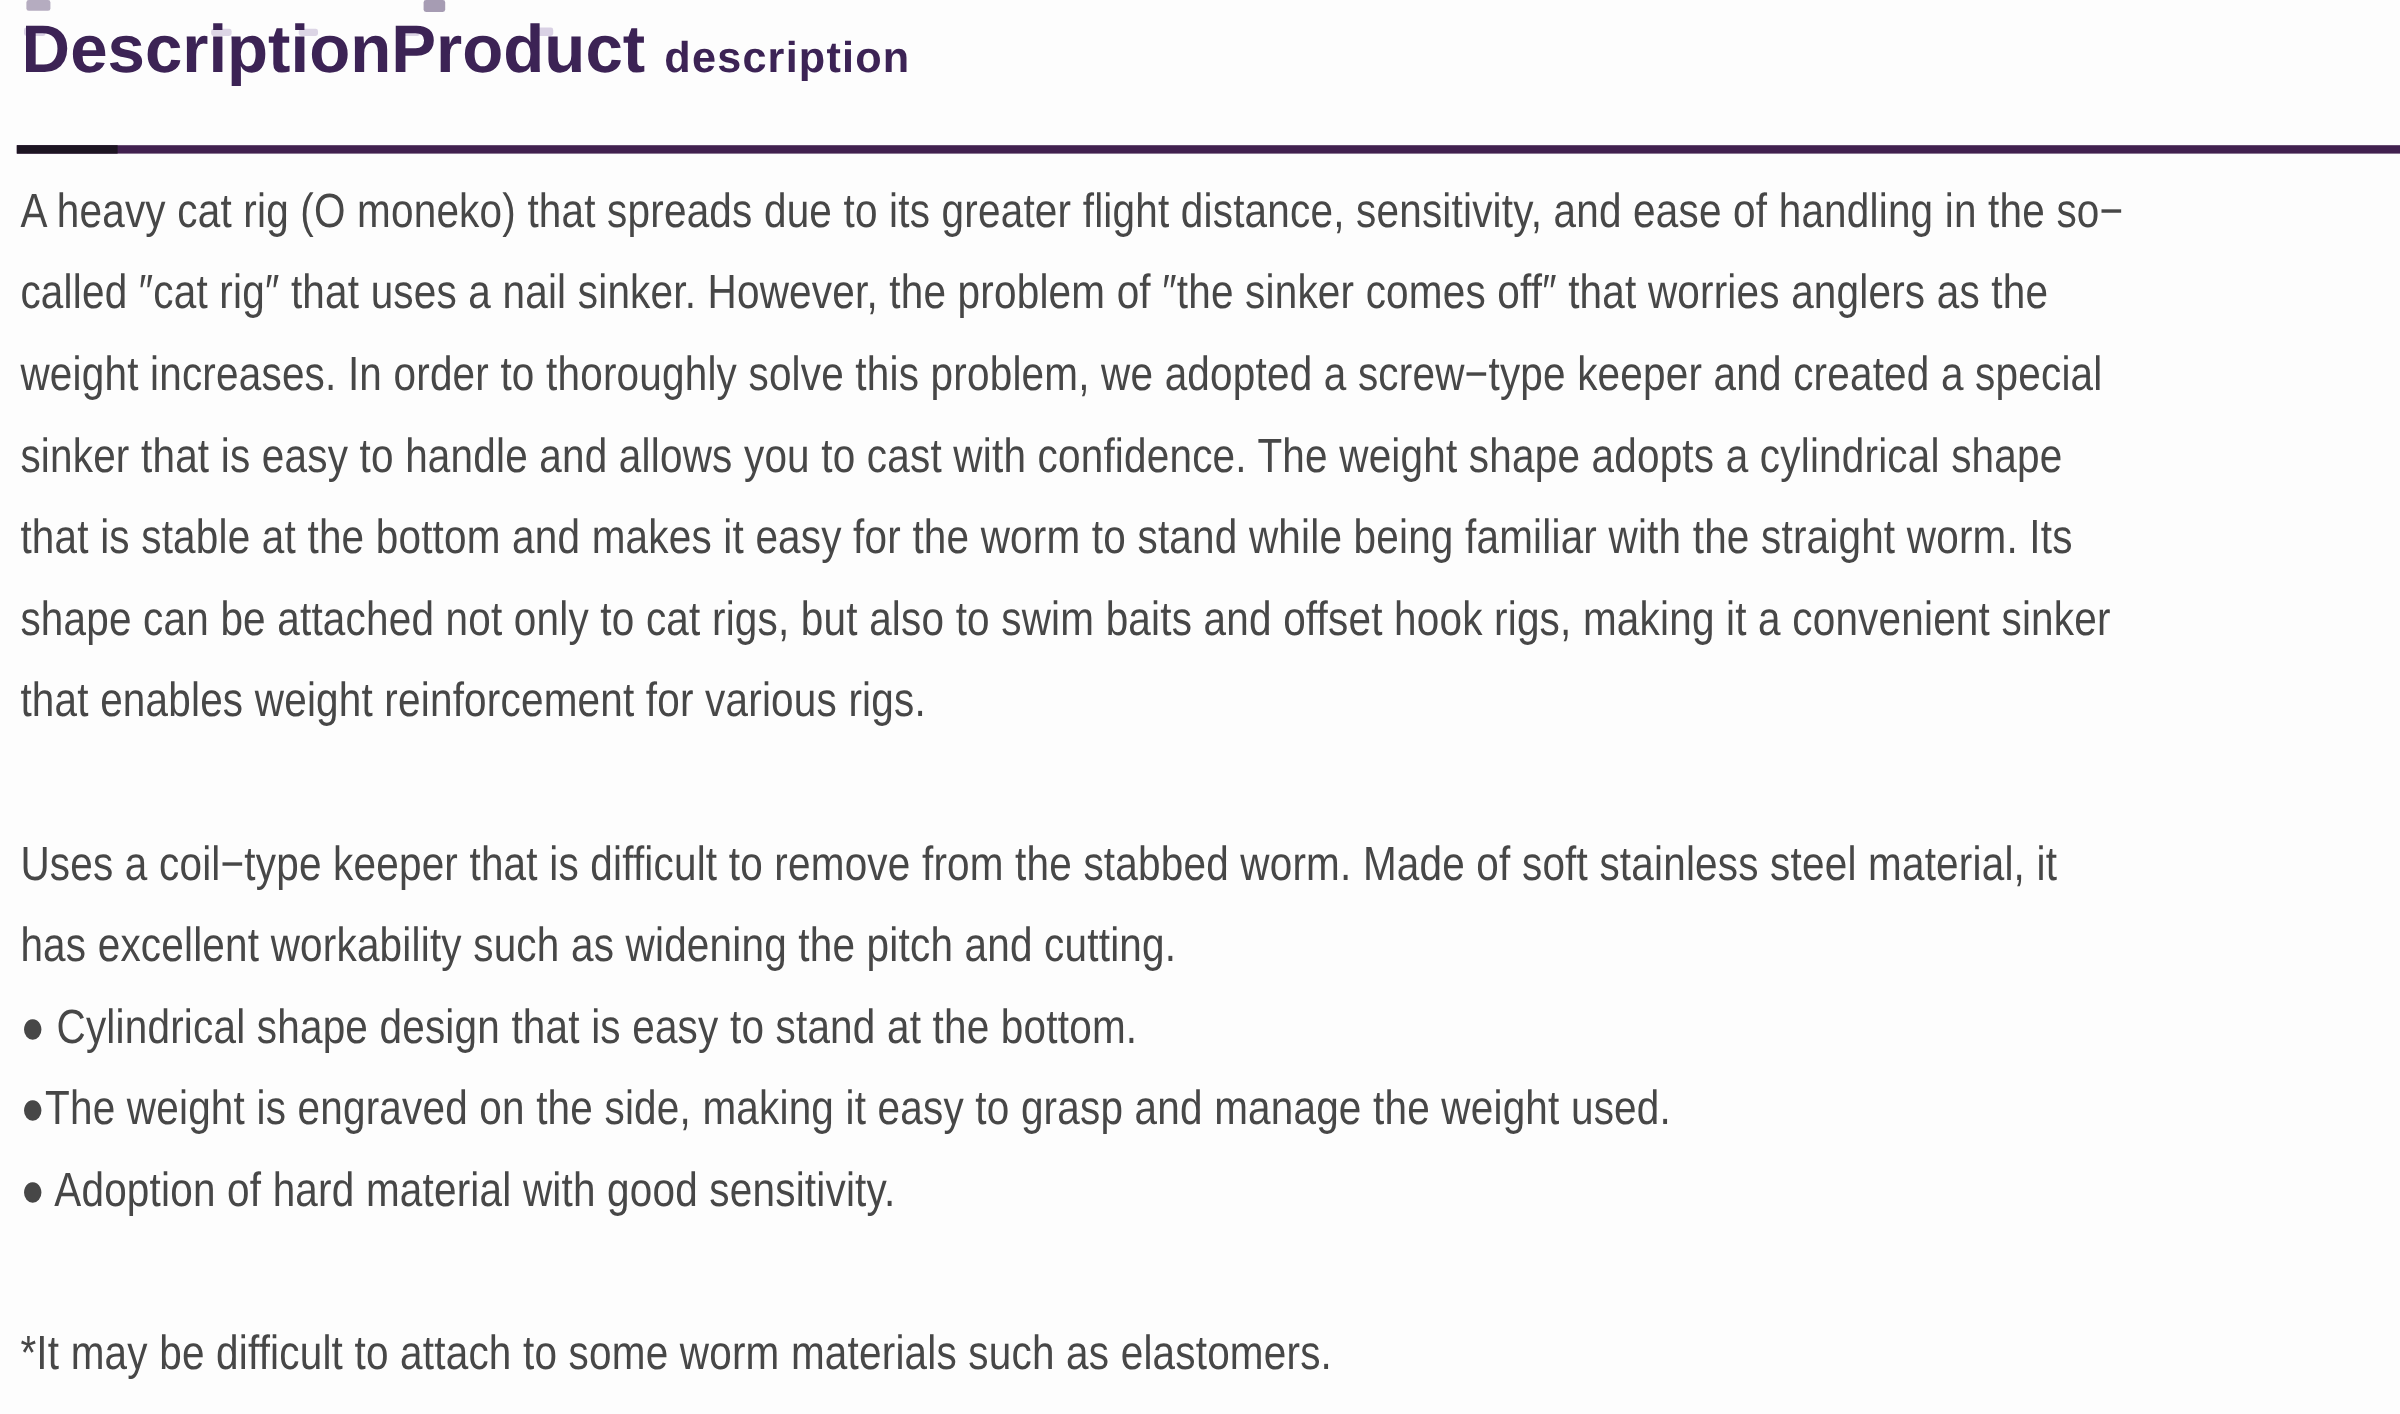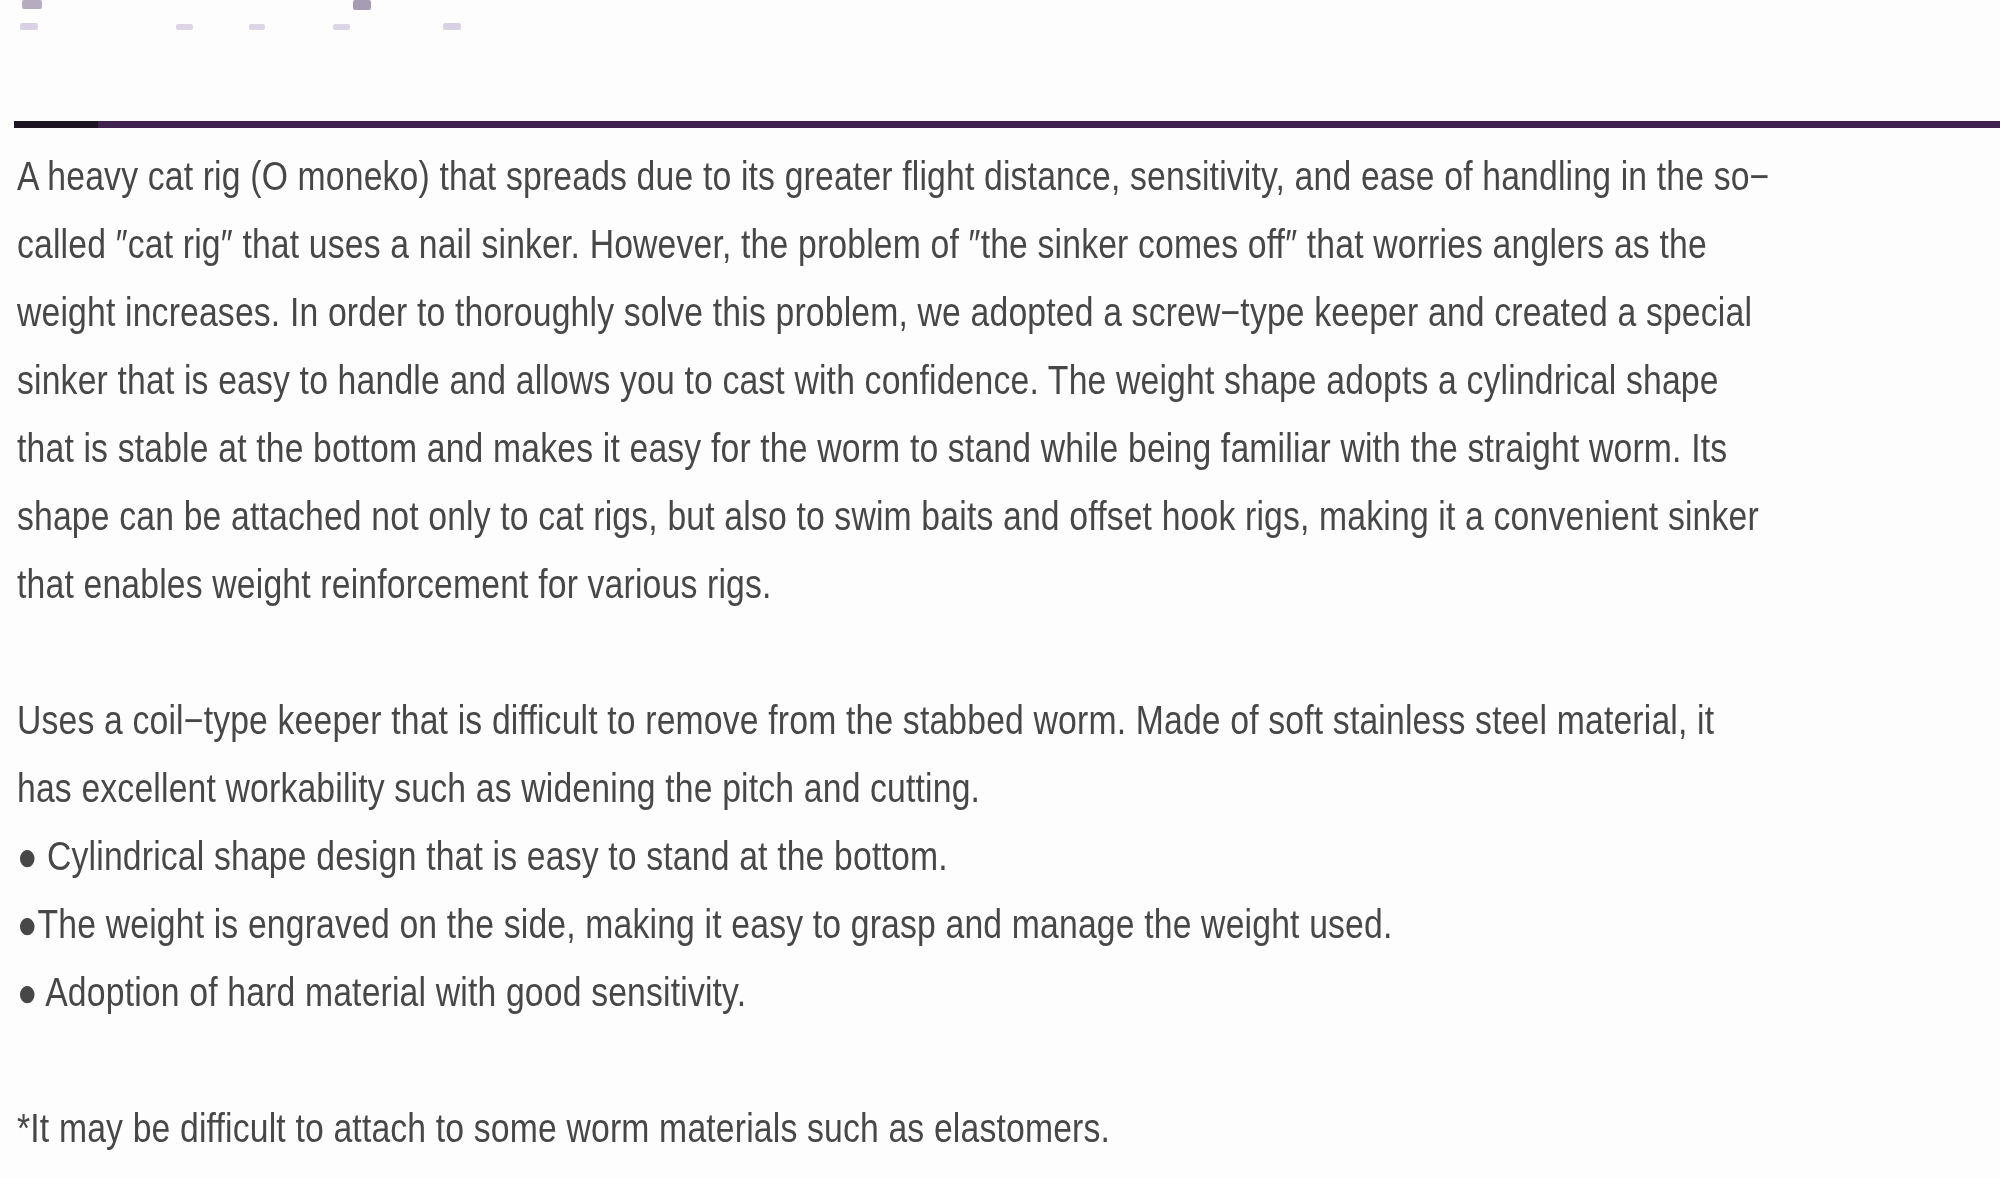--- a/index.html
+++ b/index.html
@@ -63,20 +63,23 @@
 <div class="page">
 
   <span class="crop-mark cm1"></span>
   <span class="crop-mark cm2"></span>
   <span class="crop-mark cm3"></span>
   <span class="crop-mark cm4"></span>
   <span class="crop-mark cm5"></span>
   <span class="crop-mark cm6"></span>
   <span class="crop-mark cm7"></span>
 
+  <div class="header">
+    <span class="title">DescriptionProduct</span><span class="subtitle">description</span>
+  </div>
 
   <div class="divider">
     <span class="tip"></span>
   </div>
 
   <div class="content">
       <div class="line">A heavy cat rig (O moneko) that spreads due to its greater flight distance, sensitivity, and ease of handling in the so−</div>
       <div class="line">called ″cat rig″ that uses a nail sinker. However, the problem of ″the sinker comes off″ that worries anglers as the</div>
       <div class="line">weight increases. In order to thoroughly solve this problem, we adopted a screw−type keeper and created a special</div>
       <div class="line">sinker that is easy to handle and allows you to cast with confidence. The weight shape adopts a cylindrical shape</div>

